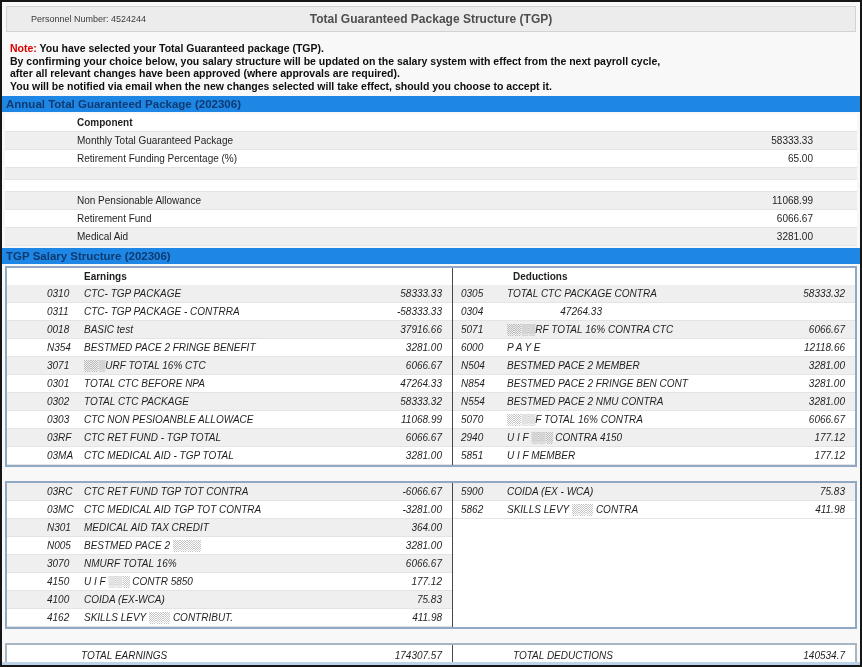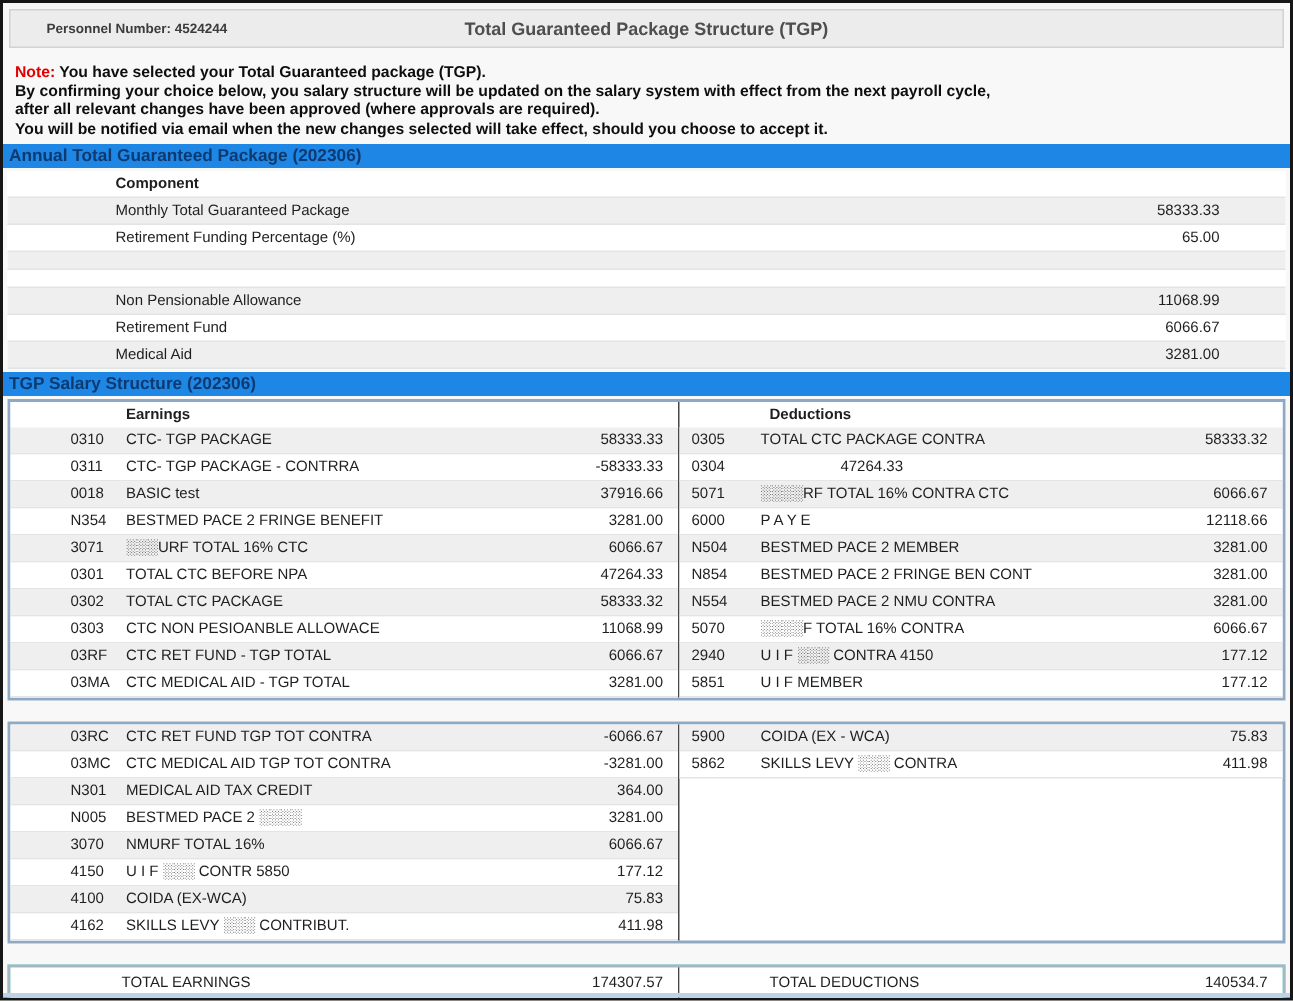--- a/index.html
+++ b/index.html
@@ -1,21 +1,21 @@
 <!DOCTYPE html>
 <html><head>
 <meta charset="utf-8">
 <style>
   html,body{margin:0;padding:0;}
   .page{width:862px;height:667px;box-sizing:border-box;border:2px solid #161616;
         background:#f8f8f8;font-family:"Liberation Sans",sans-serif;position:relative;overflow:hidden;}
   
   .topbar{margin:4px 4px 0;height:24px;background:#ececec;border:1px solid #d2d2d2;
           position:relative;display:flex;align-items:center;}
-  .personnel{margin-left:24px;font-size:9px;font-weight:bold;color:#3c3c3c;z-index:2;}
+  .personnel{margin-left:24px;font-size:9px;font-weight:normal;color:#3c3c3c;z-index:2;}
   .title{position:absolute;left:0;right:0;text-align:center;font-size:12px;font-weight:bold;color:#4e4e4e;}
   
   .note{margin:10px 0 0 8px;font-size:10.5px;font-weight:bold;color:#0e0e0e;line-height:12.5px;}
   .note .red{color:#e00000;}
   
   .band{margin-top:4px;background:#1e87e6;color:#0e3a70;font-weight:bold;font-size:11.5px;
         padding:2px 0 2px 4px;}
   .band2{margin-top:2px;}
   
   .annual{margin:2px 3px 0;background:#fff;}
@@ -25,21 +25,21 @@
   .a-rows .a-row:nth-child(odd){background:#efefef;}
   .a-rows .a-row.empty{height:11px;}
   .a-lbl{flex:1;padding-left:72px;}
   .a-val{width:220px;text-align:right;padding-right:44px;}
   
   .sbox{margin:2px 3px 14px;border:2px solid #8fa9c4;background:#fff;}
   .shead{display:flex;height:17px;align-items:center;background:#fff;font-size:10px;font-weight:bold;color:#1f1f1f;}
   .half-l{width:446px;height:100%;border-right:1px solid #474747;box-sizing:border-box;
           display:flex;align-items:center;padding-left:77px;}
   .half-r{flex:1;display:flex;align-items:center;padding-left:60px;}
-  .cols{display:flex;align-items:stretch;}
+  .cols{display:flex;align-items:stretch;font-style:italic;}
   .col-l{width:446px;border-right:1px solid #474747;box-sizing:border-box;}
   .col-r{flex:1;}
   .s-row{display:flex;align-items:center;height:17px;border-bottom:1px solid #e4e4e4;
          font-size:10px;color:#1f1f1f;background:#fff;}
   .col-l .s-row:nth-child(odd),.col-r .s-row:nth-child(odd){background:#efefef;}
   .s-code{margin-left:40px;width:37px;}
   .col-r .s-code{margin-left:8px;width:46px;}
   .s-lbl{flex:1;}
   .s-val{width:95px;text-align:right;padding-right:10px;}
   

